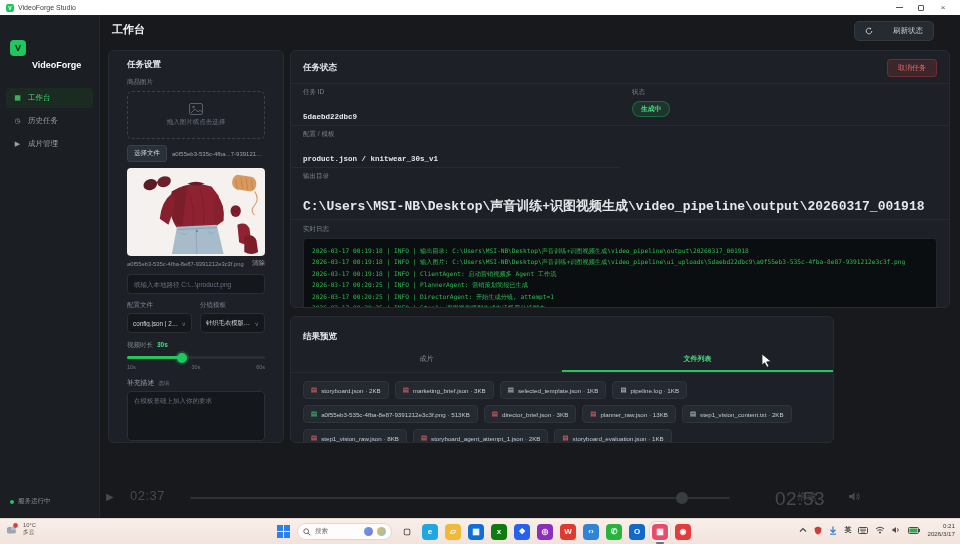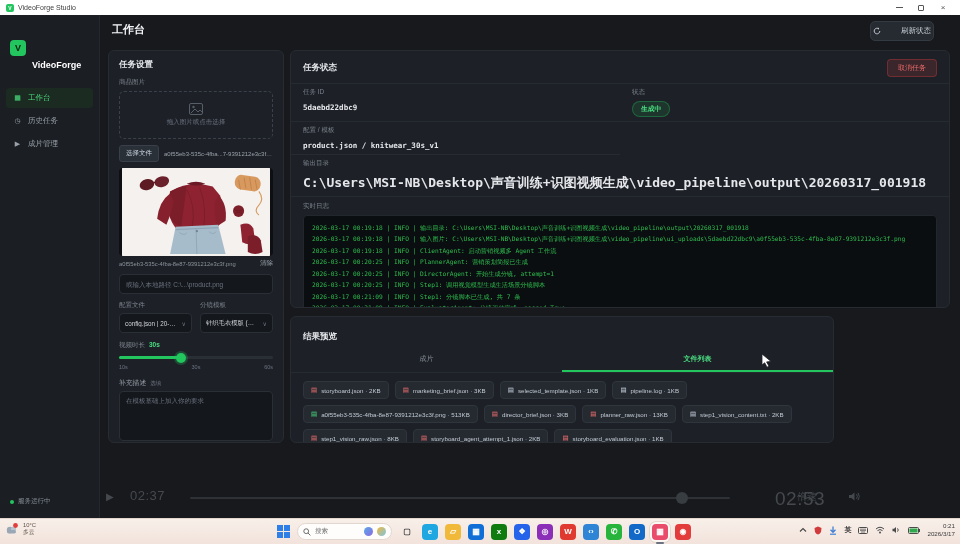--- a/index.html
+++ b/index.html
@@ -32,31 +32,31 @@
               font-size:7.5px; color:#9aa1aa; }
   .nav-item .glyph { font-size:7px; width:9px; text-align:center; }
   .nav-item.active { background:#1c2b21; color:#4ade80; }
   .svc-status { position:absolute; left:10px; bottom:12px; display:flex; align-items:center; gap:4px;
                 font-size:6.5px; color:#8b929b; }
   .svc-dot { width:4px; height:4px; border-radius:50%; background:#22c55e; }
 
   
   .page-title { position:absolute; left:112px; top:7px; font-size:11px; font-weight:bold; color:#f3f4f6; }
   .refresh-btn { position:absolute; right:26px; top:6px; display:flex; align-items:center; gap:20px;
-                 padding:4px 2px; background:#262b31; border:1px solid #333a42; border-radius:5px;
+                 padding:4px 10px; background:#262b31; border:1px solid #333a42; border-radius:5px;
                  font-size:7.5px; color:#c6cdd4; }
 
   
   .panel { position:absolute; background:#1d2127; border:1px solid #272c33; border-radius:6px; overflow:hidden; }
   .panel-title { font-size:8.5px; font-weight:bold; color:#e5e7eb; }
   .lbl { font-size:6.5px; color:#7b828c; }
   .val { font-size:7.5px; color:#e5e7eb; font-weight:bold; }
 
   
-  .settings { left:108px; top:35px; width:176px; height:393px; padding:8px 10px; }
+  .settings { left:108px; top:35px; width:176px; height:393px; padding:8px 18px; }
   .upload-box { margin-top:4px; height:48px; border:1px dashed #3a414a; border-radius:5px;
                 display:flex; flex-direction:column; align-items:center; justify-content:center; gap:3px;
                 color:#6b7280; font-size:6.5px; }
   .file-row { margin-top:6px; display:flex; align-items:center; gap:5px; }
   .choose-btn { flex:none; padding:3px 6px; background:#2a3038; border:1px solid #394049; border-radius:3px;
                 font-size:6.5px; color:#cbd5e1; }
   .file-short { font-size:6px; color:#9aa1aa; white-space:nowrap; overflow:hidden; text-overflow:ellipsis; }
   .img-preview { margin-top:6px; height:88px; background:#0d0f12; border-radius:4px;
                  display:flex; align-items:center; justify-content:center; overflow:hidden; }
   .img-preview svg { height:100%; }
@@ -87,21 +87,21 @@
                font-family:"Liberation Sans",sans-serif; }
   .desc-area::placeholder { color:#6b7280; }
 
   
   .status { left:290px; top:35px; width:660px; height:258px; }
   .status-head { display:flex; align-items:center; justify-content:space-between; padding:8px 12px 6px 12px; }
   .cancel-btn { padding:3px 10px; border-radius:4px; background:rgba(239,68,68,.14);
                 border:1px solid rgba(239,68,68,.3); color:#ef6b6b; font-size:7px; }
   .info-grid { display:grid; grid-template-columns:1fr 1fr; border-top:1px solid #262b32; }
   .cell { padding:4px 12px; border-bottom:1px solid #262b32; }
-  .cell .val { margin-top:6px; }
+  .cell .val { margin-top:16px;font-family:Liberation Mono, monospace; }
   .span2 { grid-column:1 / span 2; }
   .badge-green { display:inline-block; margin-top:2px; padding:2px 8px; border-radius:8px;
                  background:rgba(34,197,94,.12); border:1px solid rgba(34,197,94,.35);
                  color:#4ade80; font-size:6.8px; font-weight:bold; }
   .log-section { padding:5px 12px 8px 12px; }
   .console { margin-top:4px; height:114px; background:#0b0e11; border:1px solid #22272e; border-radius:4px;
              padding:6px 8px; overflow:hidden; }
   .console div { font-family:"DejaVu Sans Mono",monospace; font-size:6.2px; line-height:1.85;
                  color:#2ebd4e; white-space:nowrap; }
 

